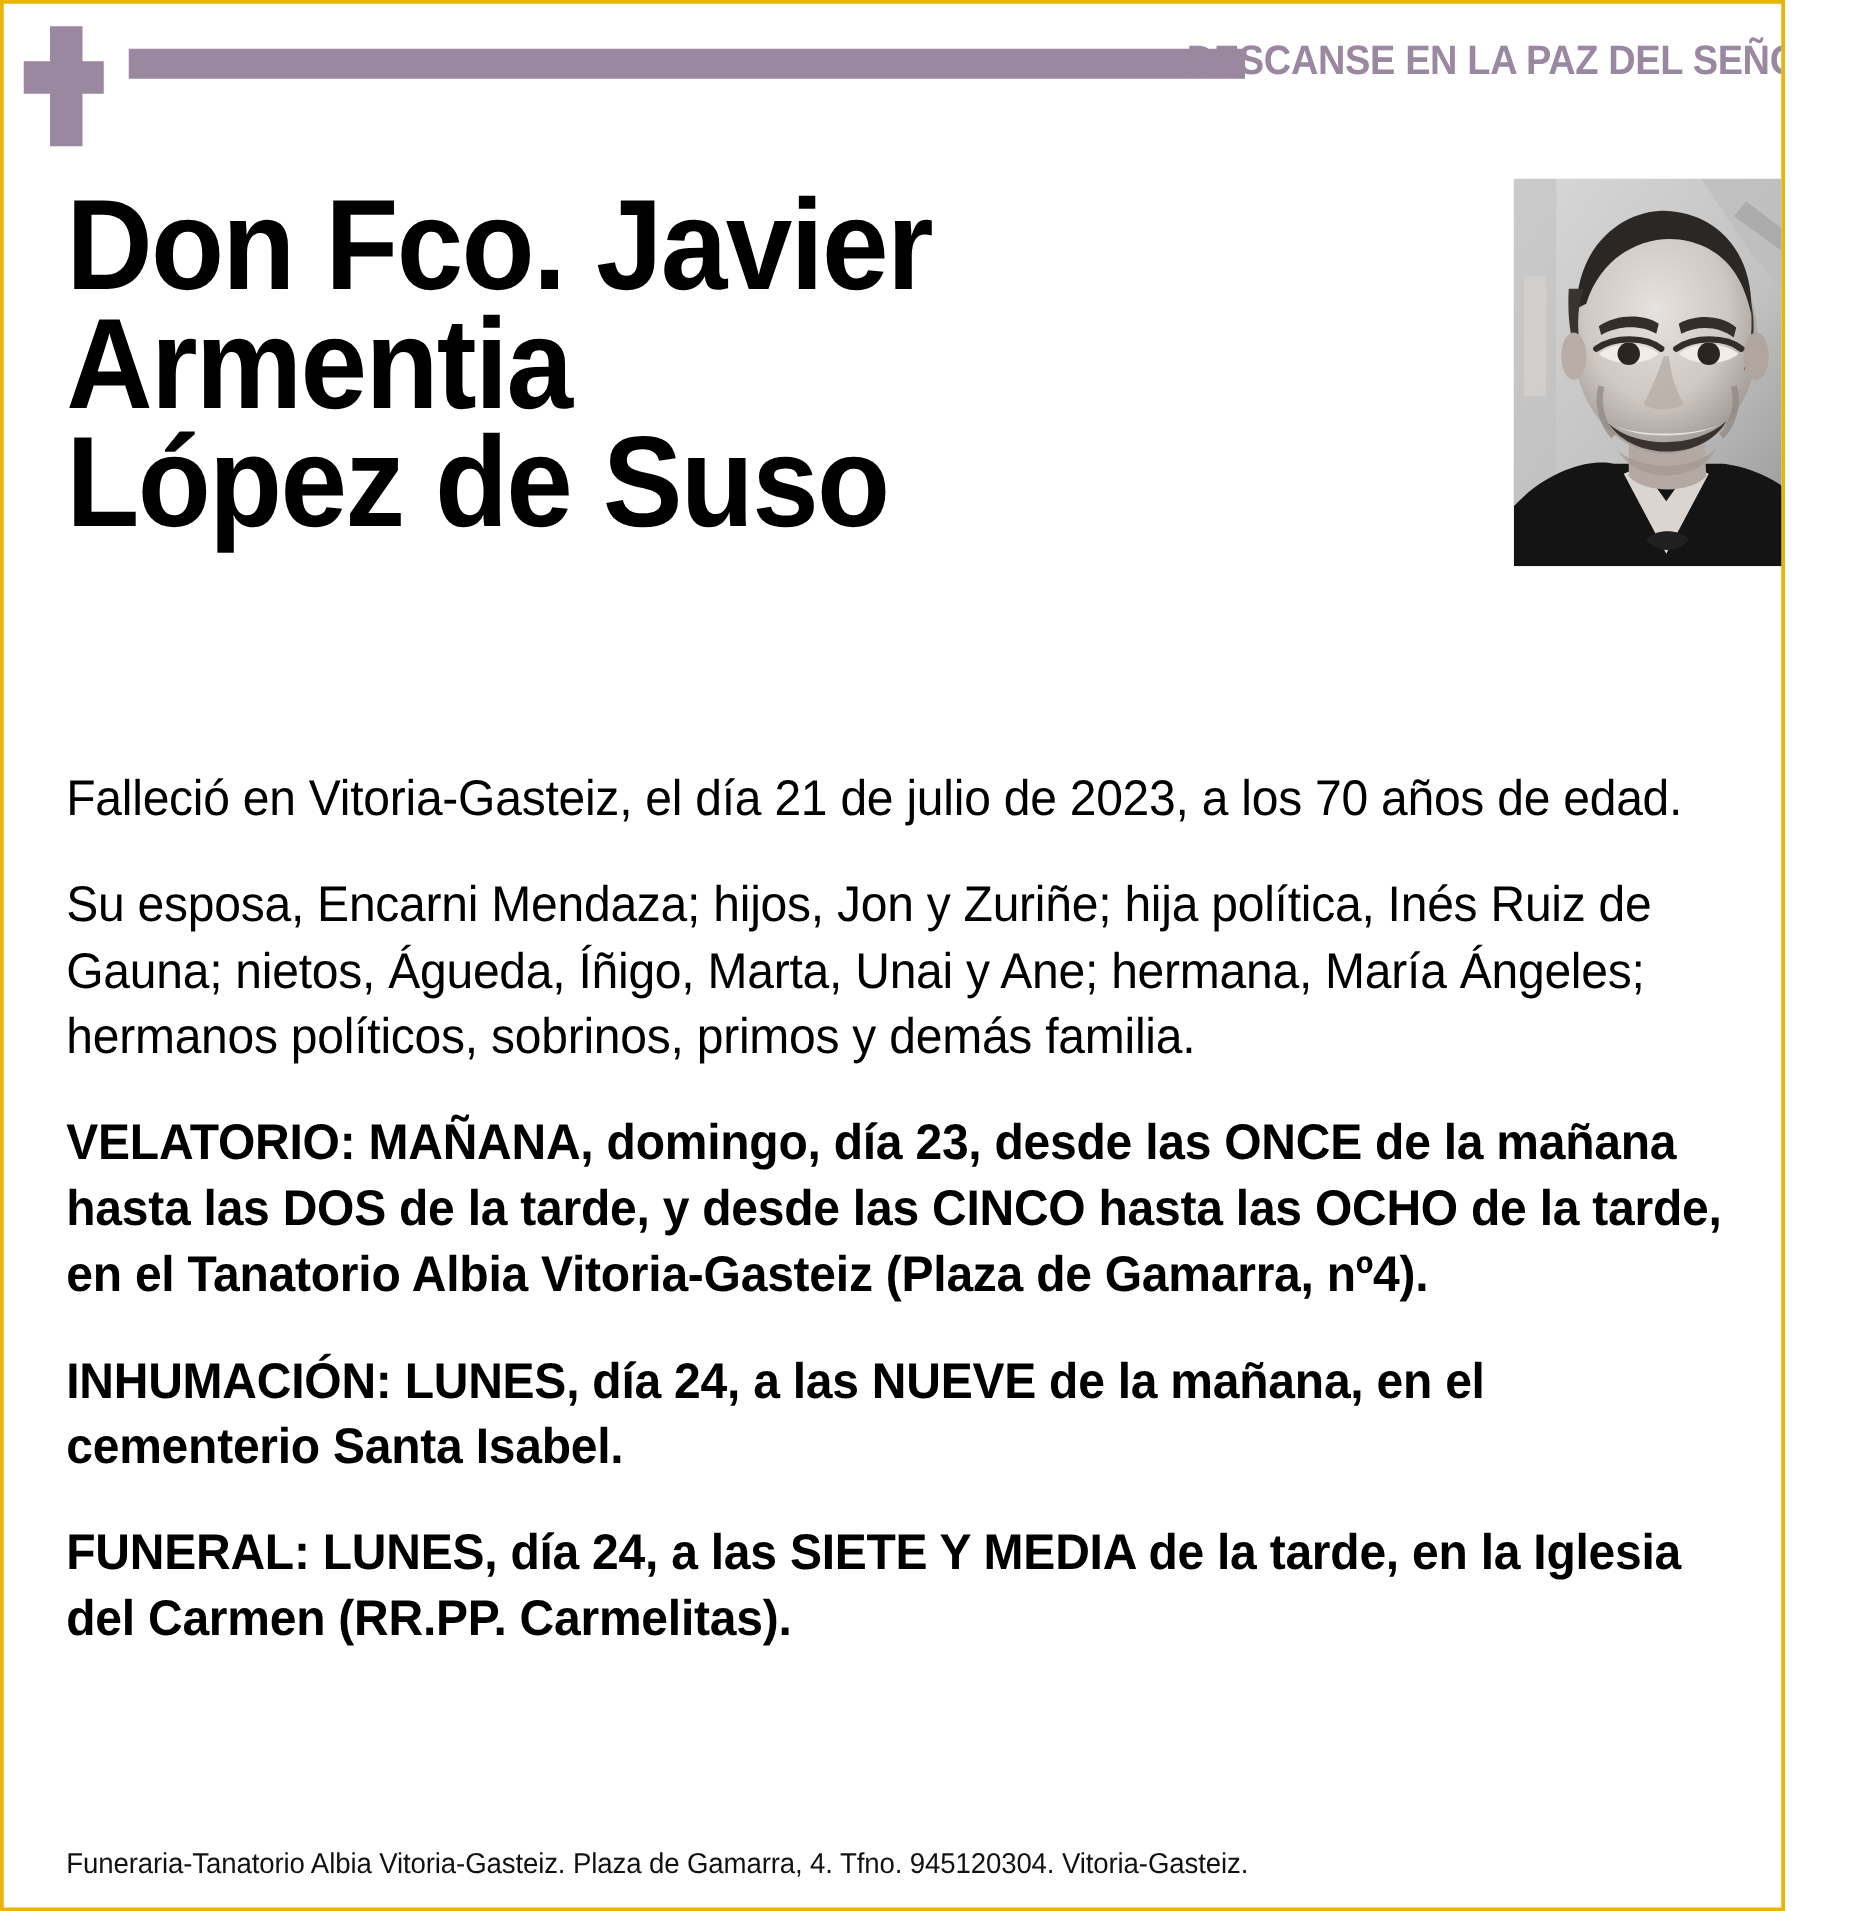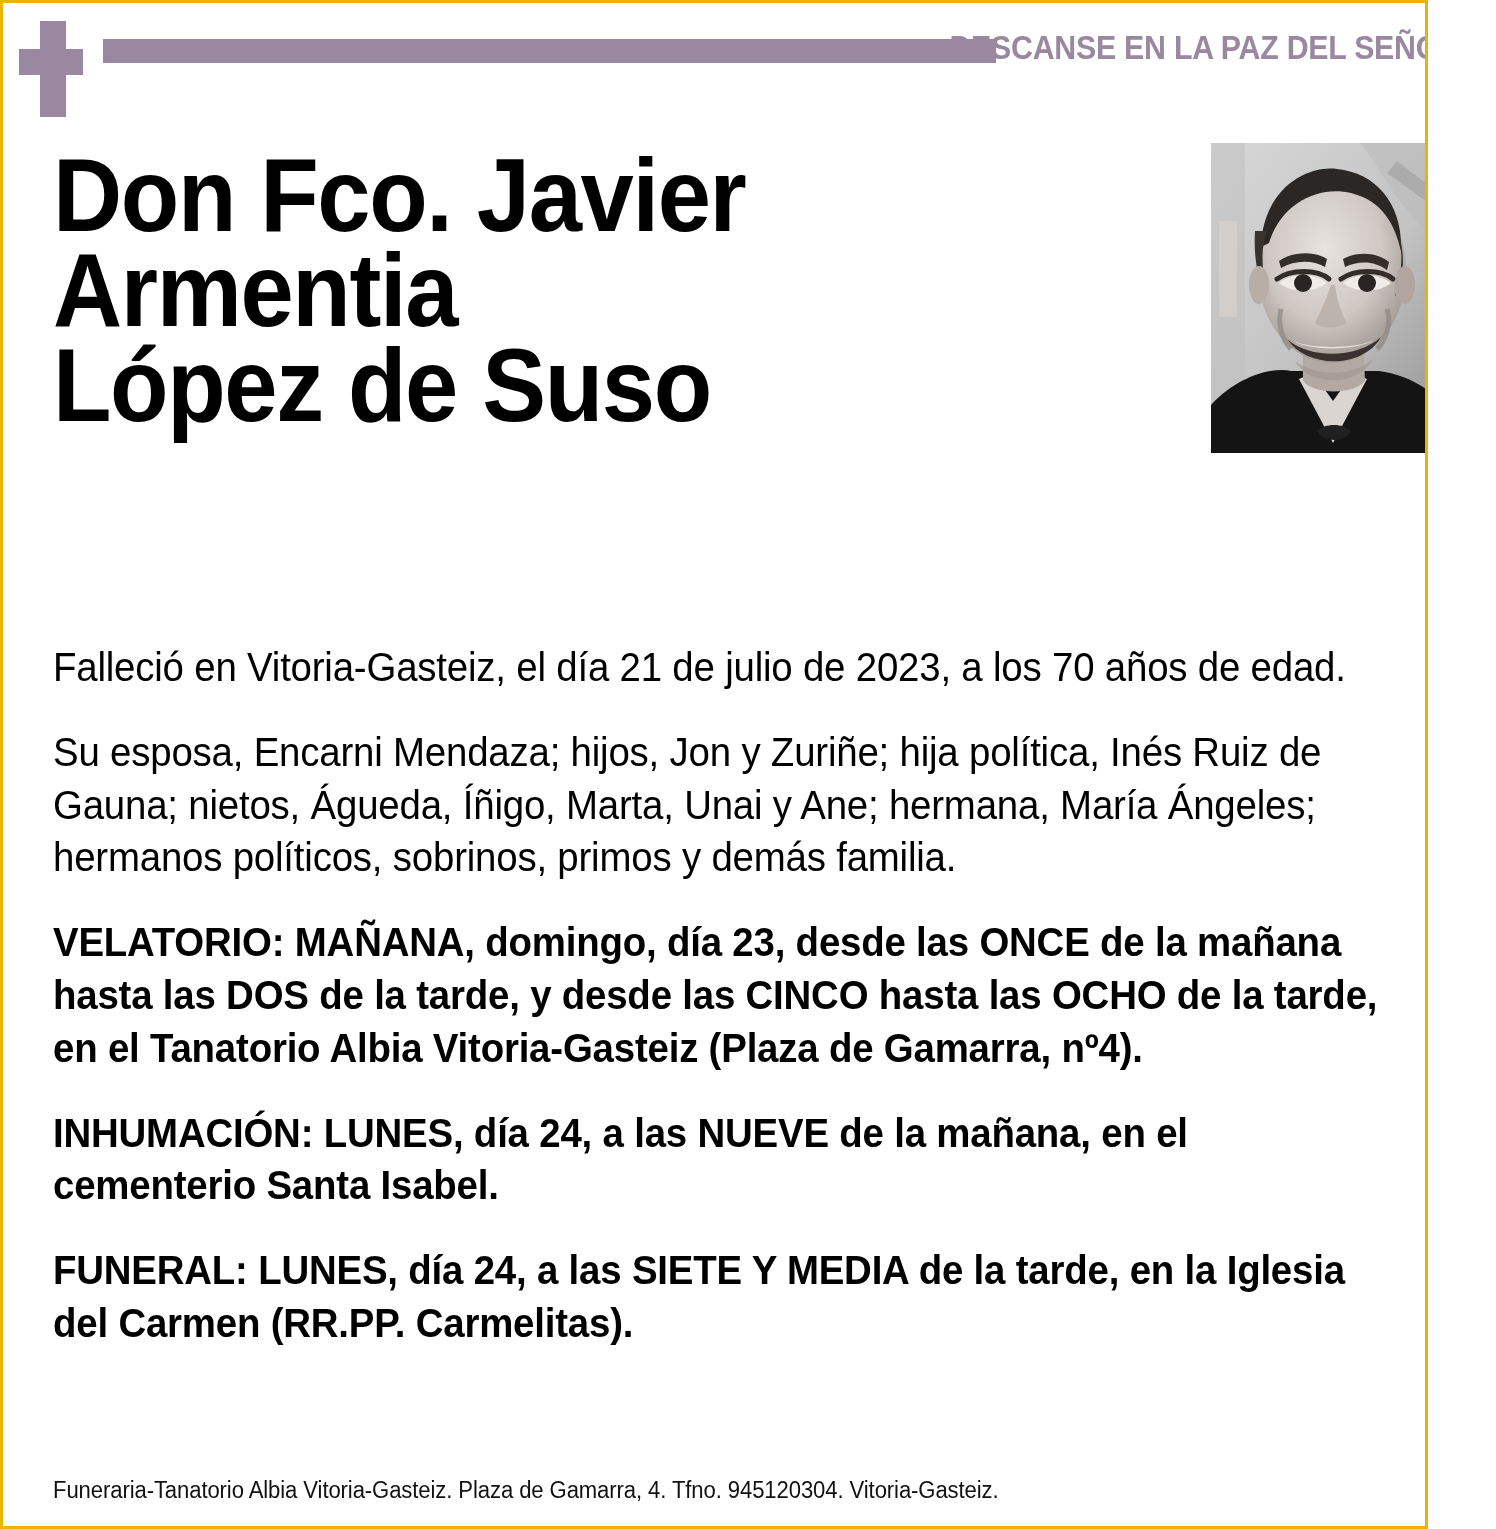--- a/index.html
+++ b/index.html
@@ -98,21 +98,21 @@
     letter-spacing: -1.5px;
     color: #000000;
     transform: scaleX(0.93);
     transform-origin: left top;
   }
 
   
   .body-block {
     position: absolute;
     left: 50px;
-    top: 638px;
+    top: 610px;
     width: 1404px;
   }
   .para {
     font-family: "Liberation Sans Narrow", "Liberation Sans", sans-serif;
     font-size: 40px;
     line-height: 1.32;
     color: #000000;
     letter-spacing: -0.2px;
     margin: 0 0 26px 0;
     transform: scaleX(0.96);

